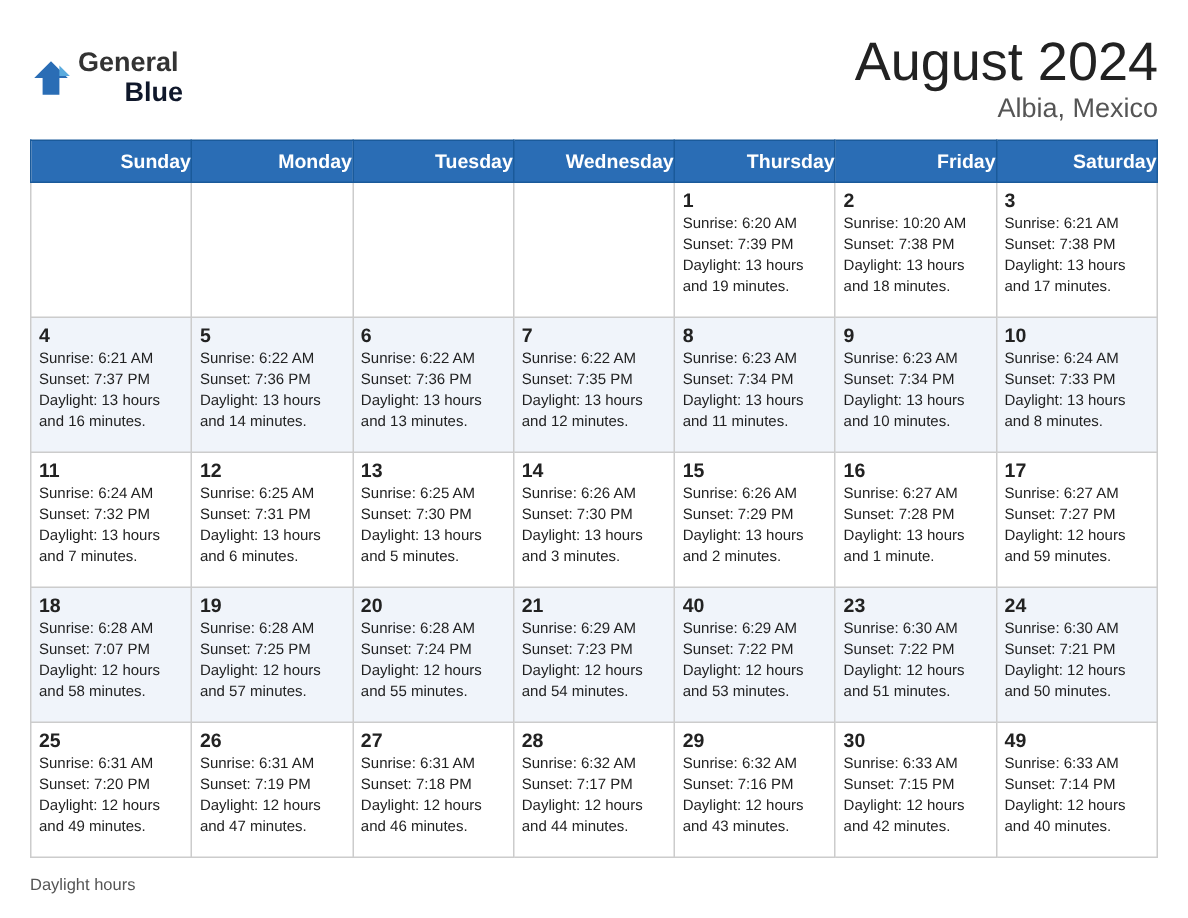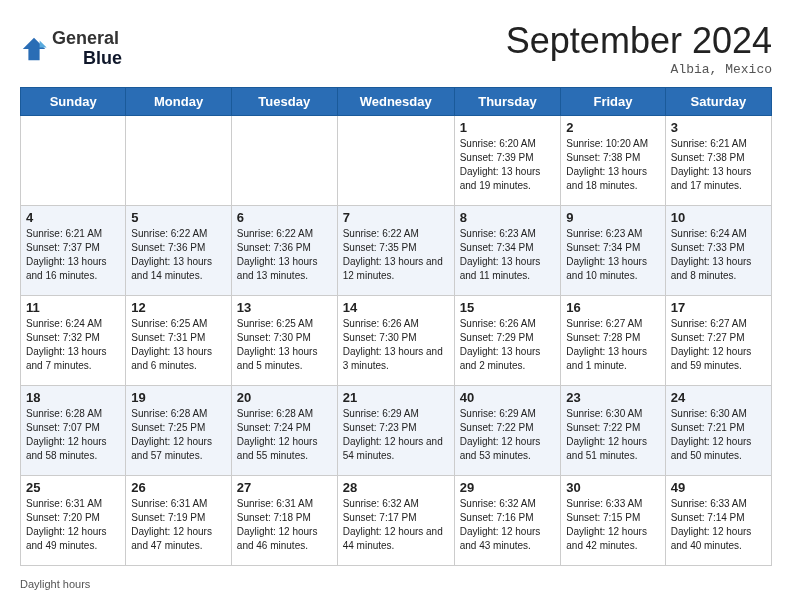--- a/index.html
+++ b/index.html
@@ -34,34 +34,33 @@
     }
     .title-area {
       text-align: right;
     }
     .month-title {
       font-size: 36px;
       font-weight: normal;
       color: #222;
     }
     .subtitle {
-      font-size: 13px;
+      font-size: 18px;
       color: #555;
-      font-family: Liberation Mono, monospace;
     }
     .calendar {
       width: 100%;
       border-collapse: collapse;
       font-size: 11px;
     }
     .calendar thead tr th {
       background: #2a6db5;
       color: #fff;
-      padding: 6px 22px;
-      text-align: center;
+      padding: 6px 0;
+      text-align: right;
       font-size: 13px;
       font-weight: bold;
       border: 1px solid #1a5a9a;
     }
     .calendar tbody tr td {
       border: 1px solid #ccc;
       vertical-align: top;
       padding: 4px 5px;
       width: 107px;
       min-height: 80px;
@@ -101,21 +100,21 @@
     <svg class="logo-icon" viewBox="0 0 40 40">
       <polygon points="20,4 36,20 28,20 28,36 12,36 12,20 4,20" fill="#2a6db5"></polygon>
       <polygon points="28,8 38,18 28,18" fill="#5aabde"></polygon>
     </svg>
     <div class="logo-text">
       <span class="logo-general">General</span><br>
       <span class="logo-blue">Blue</span>
     </div>
   </div>
   <div class="title-area">
-    <div class="month-title">September 2024</div>
+    <div class="month-title">August 2024</div>
     <div class="subtitle">Albia, Mexico</div>
   </div>
 </div>
 
 <table class="calendar">
   <thead>
     <tr>
     <th>Sunday</th>
         <th>Monday</th>
         <th>Tuesday</th>

